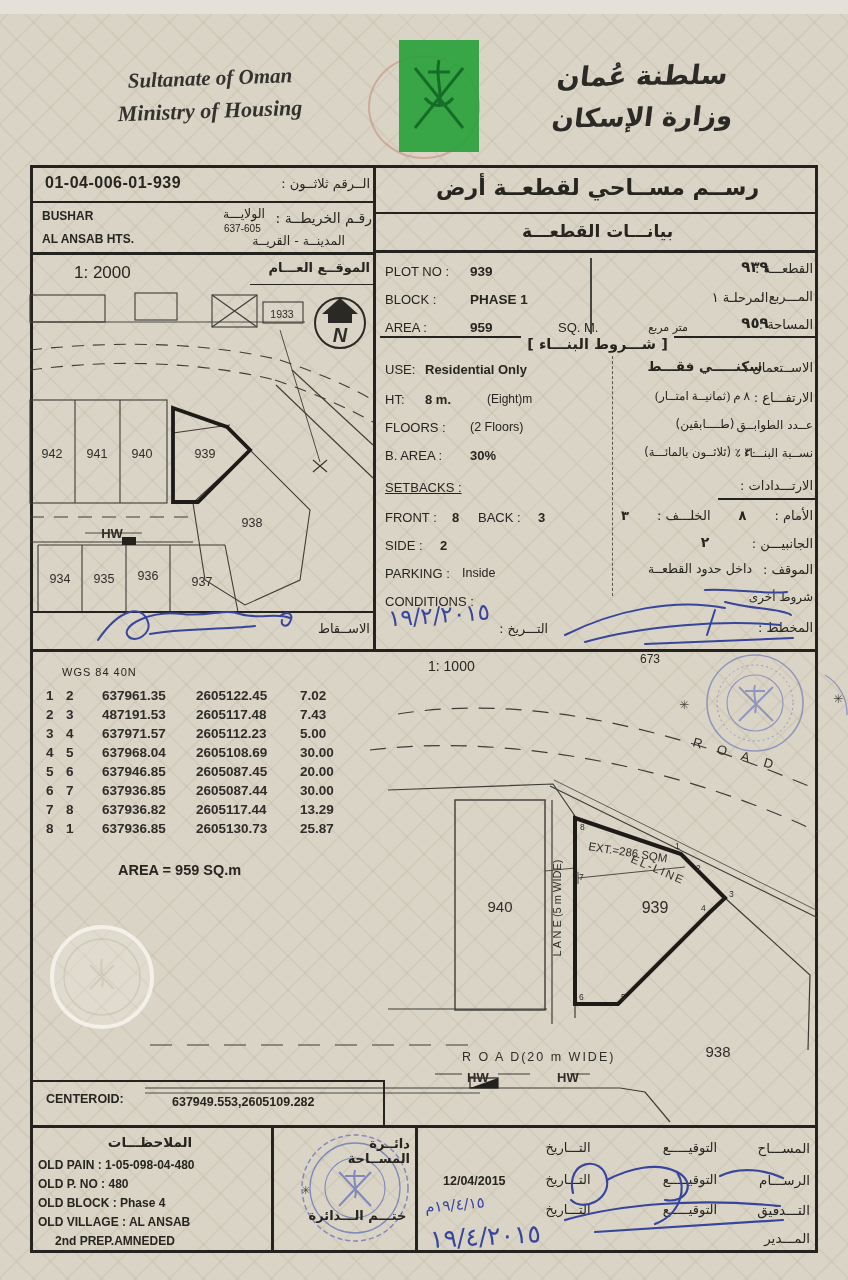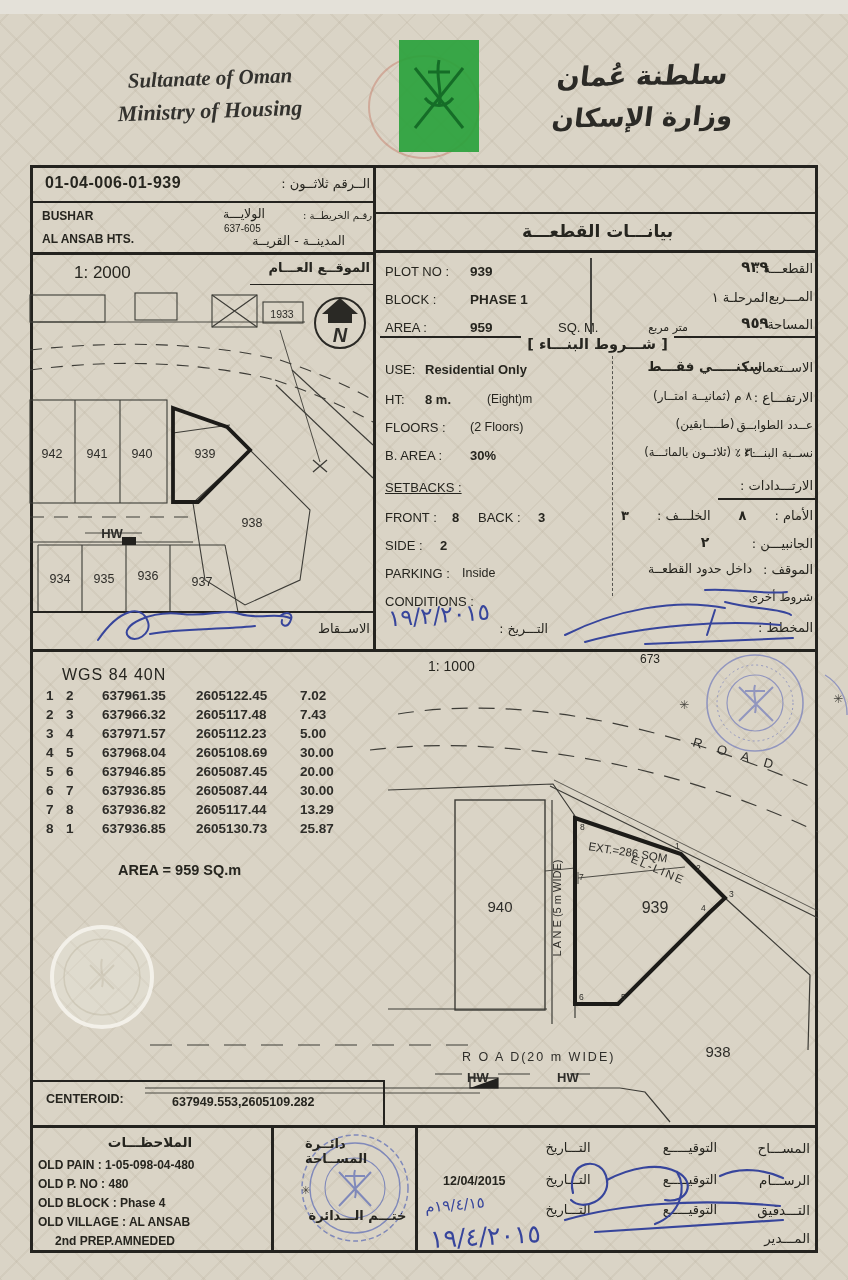--- a/index.html
+++ b/index.html
@@ -56,21 +56,21 @@
   <div class="vline" style="left:373px;top:165px;width:3px;height:487px;"></div>
   <div class="hline" style="left:30px;top:649px;width:788px;height:3px;"></div>
   <div class="hline" style="left:30px;top:1125px;width:788px;height:3px;"></div>
 
   <div class="abs en b" style="left:45px;top:174px;font-size:16px;letter-spacing:.5px;">01-04-006-01-939</div>
   <div class="abs ar" style="left:235px;top:176px;width:135px;font-size:13px;">الــرقم ثلاثــون :</div>
   <div class="hline" style="left:30px;top:201px;width:345px;height:2px;"></div>
 
   <div class="abs en" style="left:42px;top:209px;font-size:12px;font-weight:600;">BUSHAR</div>
   <div class="abs ar" style="left:205px;top:206px;width:60px;font-size:12.5px;">الولايـــة</div>
-  <div class="abs ar" style="left:262px;top:210px;width:110px;font-size:10px;text-align:right;">رقـم الخريطــة :</div>
+  <div class="abs ar" style="left:262px;top:210px;width:110px;font-size:14px;text-align:right;">رقـم الخريطــة :</div>
   <div class="abs en" style="left:224px;top:223px;font-size:10px;">637-605</div>
   <div class="abs en" style="left:42px;top:232px;font-size:12px;font-weight:600;">AL ANSAB HTS.</div>
   <div class="abs ar" style="left:205px;top:233px;width:140px;font-size:12.5px;">المدينــة - القريــة</div>
   <div class="hline" style="left:30px;top:252px;width:345px;height:3px;"></div>
 
   <div class="abs en" style="left:29px;top:263px;font-size:17px;margin-left:45px;">1: 2000</div>
   <div class="abs ar b" style="left:250px;top:260px;width:120px;font-size:13px;">الموقــع العـــام</div>
   <div class="hline" style="left:250px;top:284px;width:125px;height:1px;"></div>
 
   <svg style="left:30px;top:290px;" width="343" height="322" viewBox="0 0 343 322">
@@ -135,20 +135,21 @@
   <div class="hline" style="left:30px;top:611px;width:345px;height:2px;"></div>
   <div class="abs ar" style="left:290px;top:621px;width:80px;font-size:13px;">الاســقاط</div>
   <svg style="left:90px;top:600px;" width="210" height="48" viewBox="0 0 210 48">
     <g stroke="#37459c" stroke-width="2" fill="none" stroke-linecap="round">
       <path d="M8,40 C30,8 52,4 58,22 C62,34 45,44 38,36 C30,26 60,10 92,14 C120,17 135,8 150,14 C170,20 185,12 200,18"></path>
       <path d="M60,34 C90,28 130,30 165,26"></path>
       <path d="M190,16 C198,10 204,14 200,22 C197,28 190,26 192,20"></path>
     </g>
   </svg>
 
+  <div class="abs ar b" style="left:380px;top:175px;width:435px;text-align:center;font-size:22px;">رســم مســاحي لقطعــة أرض</div>
   <div class="hline" style="left:376px;top:212px;width:442px;height:2px;"></div>
   <div class="abs ar b" style="left:380px;top:221px;width:435px;text-align:center;font-size:17px;">بيانـــات القطعـــة</div>
   <div class="hline" style="left:376px;top:250px;width:442px;height:3px;"></div>
 
   <div class="abs en" style="left:385px;top:264px;font-size:13px;">PLOT NO :</div>
   <div class="abs en b" style="left:470px;top:264px;font-size:13.5px;">939</div>
   <div class="abs en" style="left:385px;top:292px;font-size:13px;">BLOCK :</div>
   <div class="abs en b" style="left:470px;top:292px;font-size:13.5px;">PHASE 1</div>
   <div class="abs en" style="left:385px;top:320px;font-size:13px;">AREA :</div>
   <div class="abs en b" style="left:470px;top:320px;font-size:13.5px;">959</div>
@@ -187,21 +188,21 @@
   <div class="condrow en b" style="left:538px;top:510px;">3</div>
   <div class="condrow en" style="left:385px;top:538px;">SIDE :</div>
   <div class="condrow en b" style="left:440px;top:538px;">2</div>
   <div class="condrow en" style="left:385px;top:566px;">PARKING :</div>
   <div class="condrow en" style="left:462px;top:566px;font-size:12.5px;">Inside</div>
   <div class="condrow en" style="left:385px;top:594px;">CONDITIONS :</div>
 
   <div class="arlbl ar" style="right:35px;top:360px;width:85px;">الاســتعمال :</div>
   <div class="abs ar b" style="left:640px;top:358px;width:130px;text-align:center;font-size:13.5px;">سكنـــــي فقـــط</div>
   <div class="arlbl ar" style="right:35px;top:390px;width:85px;">الارتفـــاع :</div>
-  <div class="abs ar" style="left:625px;top:389px;width:155px;text-align:center;font-size:12px;">٨   م   (ثمانيــة امتــار)</div>
+  <div class="abs ar" style="left:625px;top:389px;width:155px;text-align:center;font-size:12px;font-family:Liberation Serif, serif;">٨   م   (ثمانيــة امتــار)</div>
   <div class="arlbl ar" style="right:35px;top:418px;width:95px;font-size:12px;">عــدد الطوابــق</div>
   <div class="abs ar" style="left:660px;top:417px;width:90px;text-align:center;font-size:12px;">(طــــابقين)</div>
   <div class="arlbl ar" style="right:35px;top:446px;width:95px;font-size:12px;">نســبة البنـــاء :</div>
   <div class="abs ar" style="left:618px;top:445px;width:165px;text-align:center;font-size:11.5px;">٣٠ ٪  (ثلاثــون بالمائـــة)</div>
   <div class="arlbl ar" style="right:35px;top:478px;width:90px;">الارتـــدادات :</div>
   <div class="hline" style="left:718px;top:498px;width:97px;height:1.5px;"></div>
   <div class="abs ar" style="right:35px;top:508px;width:240px;display:flex;direction:rtl;gap:28px;font-size:13px;">
     <span>الأمام :</span>
     <span class="b">٨</span>
     <span>الخلـــف :</span>
@@ -222,34 +223,34 @@
       <path d="M160,30 L152,55"></path>
       <path d="M170,22 C200,30 225,28 236,35"></path>
       <path d="M90,64 L238,58"></path>
     </g>
   </svg>
   <div class="arlbl ar" style="right:300px;top:621px;width:60px;font-size:12.5px;">التـــريخ :</div>
   <div class="abs ar blue" style="left:388px;top:602px;font-size:23px;transform:rotate(-4deg);">١٩/٢/٢٠١٥</div>
 
   <div class="abs en" style="left:428px;top:658px;font-size:14px;">1: 1000</div>
   <div class="abs en" style="left:640px;top:652px;font-size:12px;">673</div>
-  <div class="abs en" style="left:62px;top:666px;font-size:16px;letter-spacing:1px;text-align:center;">WGS 84  40N</div>
+  <div class="abs en" style="left:62px;top:666px;font-size:11px;letter-spacing:1px;text-align:center;">WGS 84  40N</div>
 
   <div class="ctable">
     <div class="row">
         <span class="cf">1</span>
         <span class="ct">2</span>
         <span class="ce">637961.35</span>
         <span class="cn">2605122.45</span>
         <span class="cd">7.02</span>
       </div>
     <div class="row">
         <span class="cf">2</span>
         <span class="ct">3</span>
-        <span class="ce">637966.32</span>
+        <span class="ce">487191.53</span>
         <span class="cn">2605117.48</span>
         <span class="cd">7.43</span>
       </div>
     <div class="row">
         <span class="cf">3</span>
         <span class="ct">4</span>
         <span class="ce">637971.57</span>
         <span class="cn">2605112.23</span>
         <span class="cd">5.00</span>
       </div>
@@ -385,21 +386,21 @@
 
   <svg style="left:293px;top:1128px;" width="125" height="122" viewBox="0 0 125 122">
     <g stroke="#6a77b8" fill="none" opacity="0.8">
       <circle cx="62" cy="60" r="53" stroke-width="1.5" stroke-dasharray="5 3"></circle>
       <circle cx="62" cy="60" r="45" stroke-width="1.3"></circle>
       <circle cx="62" cy="60" r="30" stroke-width="1.1"></circle>
       <path d="M62,42 C59,52 65,60 62,70 M52,48 L72,48 M46,44 L78,78 M78,44 L46,78" stroke-width="2"></path>
     </g>
     <text x="8" y="66" font-size="11" fill="#6a77b8" opacity="0.85">✳</text>
   </svg>
-  <div class="abs ar b" style="left:305px;top:1136px;width:105px;text-align:left;font-size:13px;">دائــرة المســاحة</div>
+  <div class="abs ar b" style="left:305px;top:1136px;width:105px;text-align:right;font-size:13px;">دائــرة المســاحة</div>
   <div class="abs ar b" style="left:305px;top:1208px;width:105px;text-align:center;font-size:13px;">ختـــم الـــدائرة</div>
 
   <div class="arlbl ar" style="right:38px;top:1140px;width:70px;font-size:13.5px;">المســـاح</div>
   <div class="arlbl ar" style="right:38px;top:1172px;width:70px;font-size:13.5px;">الرســـام</div>
   <div class="arlbl ar" style="right:38px;top:1202px;width:70px;font-size:13.5px;">التـــدقيق</div>
   <div class="arlbl ar" style="right:38px;top:1230px;width:70px;font-size:13.5px;">المـــدير</div>
 
   <div class="abs ar" style="left:645px;top:1140px;width:90px;text-align:center;font-size:13px;">التوقيـــــع</div>
   <div class="abs ar" style="left:645px;top:1172px;width:90px;text-align:center;font-size:13px;">التوقيـــــع</div>
   <div class="abs ar" style="left:645px;top:1202px;width:90px;text-align:center;font-size:13px;">التوقيـــــع</div>

